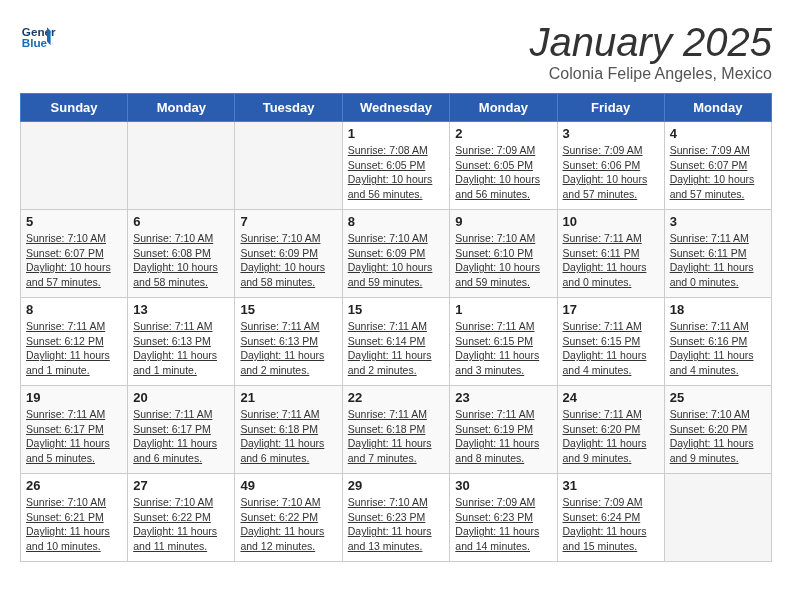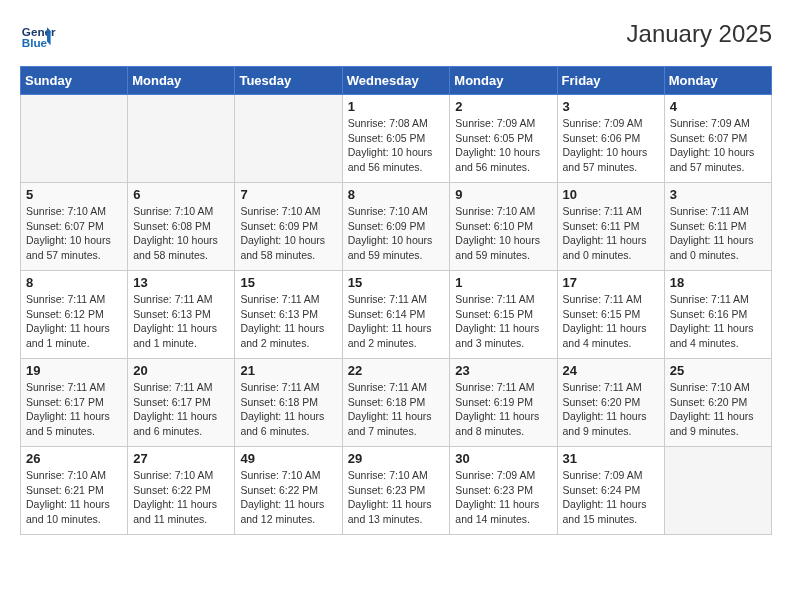--- a/index.html
+++ b/index.html
@@ -22,39 +22,40 @@
       gap: 4px;
     }
     .logo-icon {
       width: 36px;
       height: 36px;
     }
     .title-block {
       text-align: right;
     }
     .month-title {
-      font-size: 24px;
+      font-size: 40px;
       color: #333;
       font-weight: normal;
+      font-style: italic;
     }
     .location-title {
       font-size: 16px;
       color: #555;
     }
     .calendar {
       width: 100%;
       border-collapse: collapse;
       border: 1px solid #ccc;
     }
     .calendar th {
       background: #2a5db0;
       color: #fff;
       font-size: 13px;
       padding: 6px 4px;
-      text-align: left;
+      text-align: center;
       border: 1px solid #4a7dd0;
     }
     .calendar td {
       vertical-align: top;
       border: 1px solid #ccc;
       padding: 4px 5px;
       width: 108px;
       min-height: 90px;
       font-size: 10.5px;
       color: #333;
@@ -66,20 +67,21 @@
     .day-number {
       font-size: 13px;
       font-weight: bold;
       margin-bottom: 2px;
       color: #222;
     }
     .day-info {
       font-size: 10.5px;
       line-height: 1.4;
       color: #333;
+      text-decoration: underline;
     }
     tr:nth-child(even) td:not(.empty) {
       background: #f9f9f9;
     }
     .calendar tr td {
       height: 88px;
     }
   </style>
 </head>
 <body>
@@ -87,20 +89,21 @@
 <div class="header">
   <div class="logo">
     <svg class="logo-icon" viewBox="0 0 40 40">
       <text x="2" y="18" font-size="13" font-weight="bold" fill="#1a3a6b">General</text>
       <text x="2" y="30" font-size="13" font-weight="bold" fill="#1a6bb5">Blue</text>
       <polygon points="30,8 38,16 34,12 34,28 30,24" fill="#1a6bb5"></polygon>
     </svg>
   </div>
   <div class="title-block">
     <div class="month-title">January 2025</div>
+    <div class="location-title">Colonia Felipe Angeles, Mexico</div>
   </div>
 </div>
 
 <table class="calendar">
   <thead>
     <tr>
     <th>Sunday</th>
         <th>Monday</th>
         <th>Tuesday</th>
         <th>Wednesday</th>

